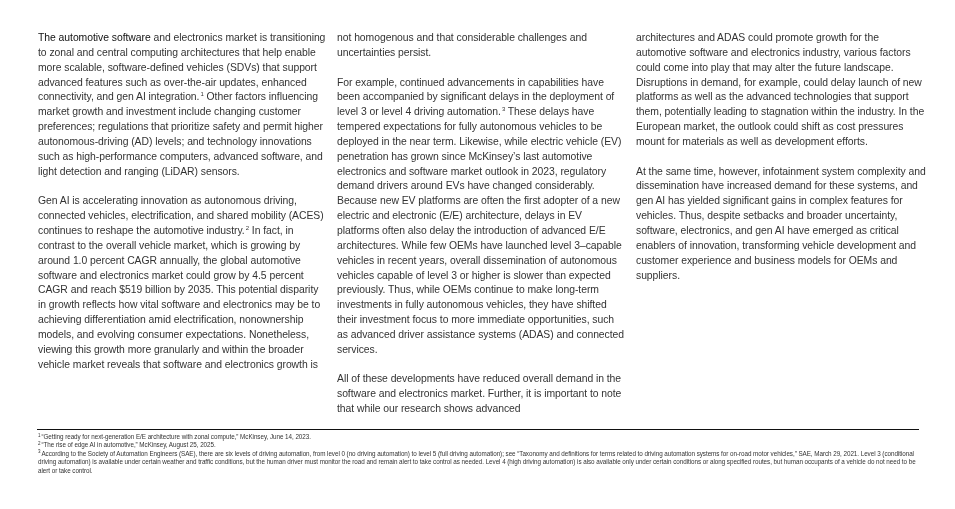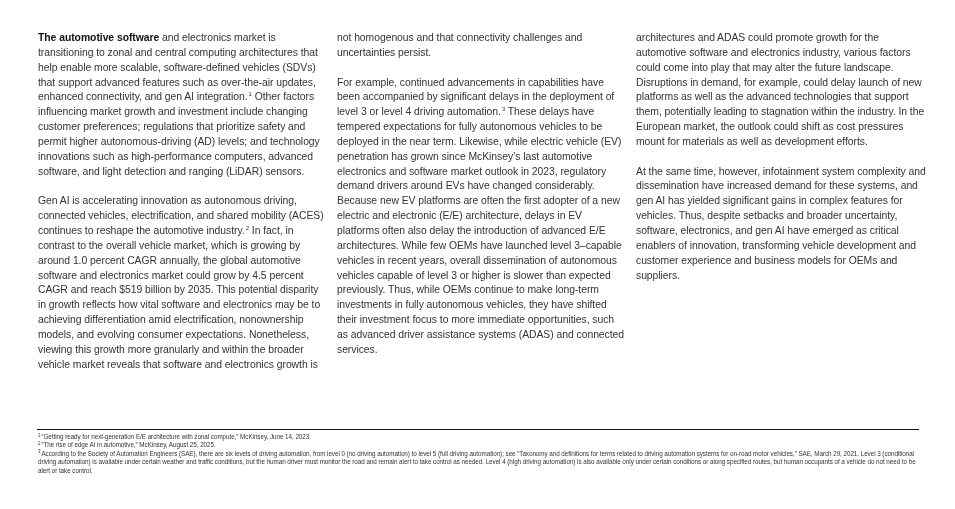--- a/index.html
+++ b/index.html
@@ -35,21 +35,21 @@
     }
     .col-1 { width: 290px; margin-right: 9px; }
     .col-2 { width: 290px; margin-right: 9px; }
     .col-3 { width: 292px; }
     .para {
       margin: 0 0 14.85px 0;
       white-space: pre-line;
     }
     .para:last-child { margin-bottom: 0; }
     .lead {
-      font-weight: bold;
+      font-weight: normal;
       color: #111111;
     }
     sup {
       font-size: 6px;
       line-height: 0;
       vertical-align: 4px;
       margin-left: 1px;
     }
     .cursor {
       display: inline-block;
@@ -91,22 +91,23 @@
 <div class="page">
 
   <div class="columns">
 
     <div class="col col-1">
       <p class="para"><span class="lead">The automotive software</span><span> and electronics market is transitioning to zonal and central computing architectures that help enable more scalable, software-defined vehicles (SDVs) that support advanced features such as over-the-air updates, enhanced connectivity, and gen AI integration.</span><sup>1</sup><span> Other factors influencing market growth and investment include changing customer preferences; regulations that prioritize safety and permit higher autonomous-driving (AD) levels; and technology innovations such as high-performance computers, advanced software, and light detection and ranging (LiDAR) sensors.</span></p>
       <p class="para"><span>Gen AI is accelerating innovation as autonomous driving, connected vehicles, electrification, and shared mobility (ACES) continues to reshape the automotive industry.</span><sup>2</sup><span> In fact, in contrast to the overall vehicle market, which is growing by around 1.0 percent CAGR annually, the global automotive software and electronics market could grow by 4.5 percent CAGR and reach $519 billion by 2035. This potential disparity in growth reflects how vital software and electronics may be to achieving differentiation amid electrification, nonownership models, and evolving consumer expectations. Nonetheless, viewing this growth more granularly and within the broader vehicle market reveals that software and electronics growth is</span></p>
     </div>
 
     <div class="col col-2">
-      <p class="para"><span>not homogenous and that connectivity challenges and uncertainties persist.</span></p>
+      <p class="para"><span>not homogenous and that considerable challenges and uncertainties persist.</span></p>
       <p class="para"><span>For example, continued advancements in capabilities have been accompanied by significant delays in the deployment of level 3 or level 4 driving automation.</span><sup>3</sup><span> These delays have tempered expectations for fully autonomous vehicles to be deployed in the near term. Likewise, while electric vehicle (EV) penetration has grown since McKinsey’s last automotive electronics and software market outlook in 2023, regulatory demand drivers around EVs have changed considerably. Because new EV platforms are often the first adopter of a new electric and electronic (E/E) architecture, delays in EV platforms often also delay the introduction of advanced E/E architectures. While few OEMs have launched level 3–capable vehicles in recent years, overall dissemination of autonomous vehicles capable of level 3 or higher is slower than expected previously. Thus, while OEMs continue to make long-term investments in fully autonomous vehicles, they have shifted their investment focus to more immediate opportunities, such as advanced driver assistance systems (ADAS) and connected services.</span></p>
+      <p class="para"><span>All of these developments have reduced overall demand in the software and electronics market. Further, it is important to note that while our research shows advanced</span></p>
     </div>
 
     <div class="col col-3">
       <p class="para"><span>architectures and ADAS could promote growth for the automotive software and electronics industry, various factors could come into play that may alter the future landscape. Disruptions in demand, for example, could delay launch of new platforms as well as the advanced technologies that support them, potentially leading to stagnation within the industry. In the European market, the outlook could shift as cost pressures mount for materials as well as development efforts.</span></p>
       <p class="para"><span>At the same time, however, infotainment system complexity and dissemination have increased demand for these systems, and gen AI has yielded significant gains in complex features for vehicles. Thus, despite setbacks and broader uncertainty, software, electronics, and gen AI have emerged as critical enablers of innovation, transforming vehicle development and customer experience and business models for OEMs and suppliers.</span></p>
     </div>
 
   </div>
 
   <div class="footnote-rule"></div>

